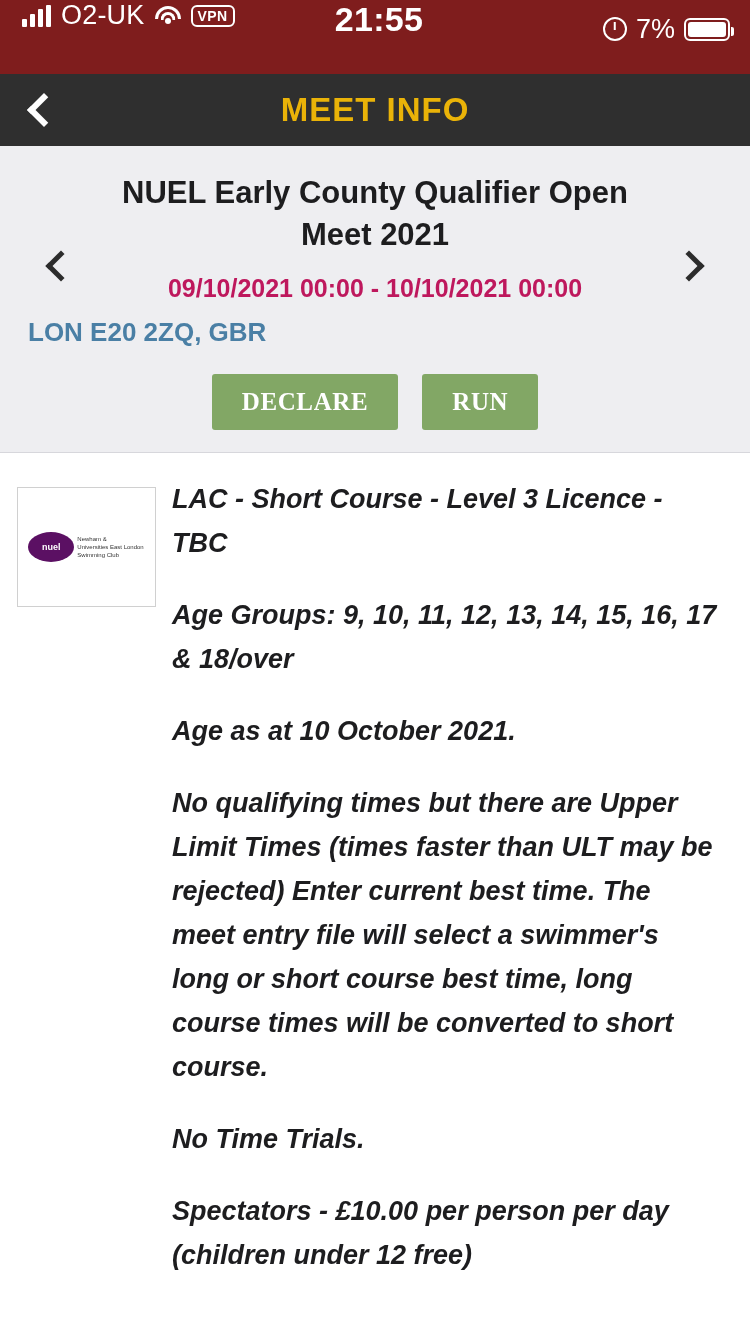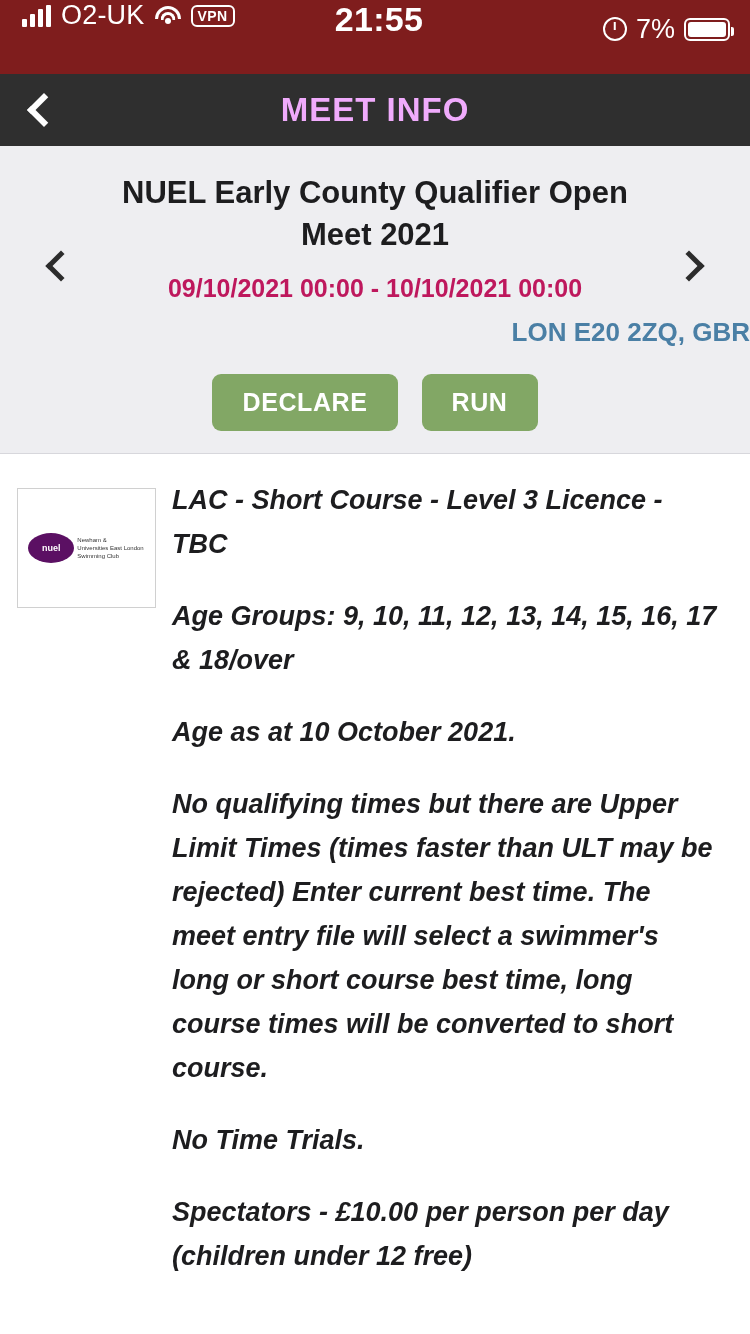--- a/index.html
+++ b/index.html
@@ -41,21 +41,21 @@
   }
   .lock-ic { width: 24px; height: 24px; border: 2.5px solid #fff; border-radius: 50%; position: relative; }
   .lock-ic::after { content: ""; position: absolute; left: 50%; top: 3px; width: 2.5px; height: 8px; background: #fff; transform: translateX(-50%); }
   .sb-batt-text { font-size: 27px; font-weight: 500; }
   .batt { width: 46px; height: 23px; border: 2.5px solid #fff; border-radius: 6px; position: relative; padding: 2px; }
   .batt::after { content: ""; position: absolute; right: -6px; top: 7px; width: 3px; height: 9px; background: #fff; border-radius: 0 2px 2px 0; }
   .batt i { display: block; height: 100%; width: 99%; background: #fff; border-radius: 3px; }
 
   
   .navbar {
-    height: 72px; background: #2f2f2f; color: #f0abfc;
+    height: 72px; background: #2f2f2f; color: #eab308;
     display: flex; align-items: center; position: relative;
   }
   .nav-back {
     width: 80px; height: 72px; display: flex; align-items: center; justify-content: center;
     cursor: pointer;
   }
   .chev-left-lg { width: 24px; height: 24px; border-left: 6px solid #fff; border-bottom: 6px solid #fff; transform: rotate(45deg); margin-left: 8px; }
   .nav-title {
     position: absolute; left: 0; right: 0; text-align: center;
     font-size: 33px; font-weight: 700; letter-spacing: 1px;
@@ -78,29 +78,29 @@
 
   .meet-title {
     font-size: 31px; font-weight: 700; color: #1d1d1f; text-align: center;
     line-height: 1.35; padding: 0 108px;
   }
   .meet-dates {
     margin-top: 18px; text-align: center; color: #be185d;
     font-size: 25px; font-weight: 600;
   }
   .meet-loc {
-    margin-top: 14px; text-align: right; color: #4a7fa5;
-    font-size: 26px; font-weight: 600;
+    margin-top: 14px; text-align: left; color: #4a7fa5;
+    font-size: 26px; font-weight: 600; margin-left: 28px;
   }
   .meet-actions { margin-top: 26px; display: flex; justify-content: center; gap: 24px; }
   .btn {
     background: #82a765; color: #ffffff; border: none;
-    font-family: Liberation Sans, sans-serif;
+    font-family: Liberation Serif, serif;
     font-size: 25px; font-weight: 700; letter-spacing: 0.6px;
-    padding: 14px 30px; border-radius: 9px; cursor: pointer;
+    padding: 14px 30px; border-radius: 3px; cursor: pointer;
   }
 
   
   .content {
     display: flex; padding: 24px 0 0 0; background: #fff;
     height: calc(1334px - 58px - 72px - 320px);
   }
   .logo-col { width: 172px; flex: 0 0 172px; display: flex; justify-content: center; padding-top: 10px; }
   .logo-box {
     width: 139px; height: 120px; border: 1px solid #d0d0d0; background: #fff;

